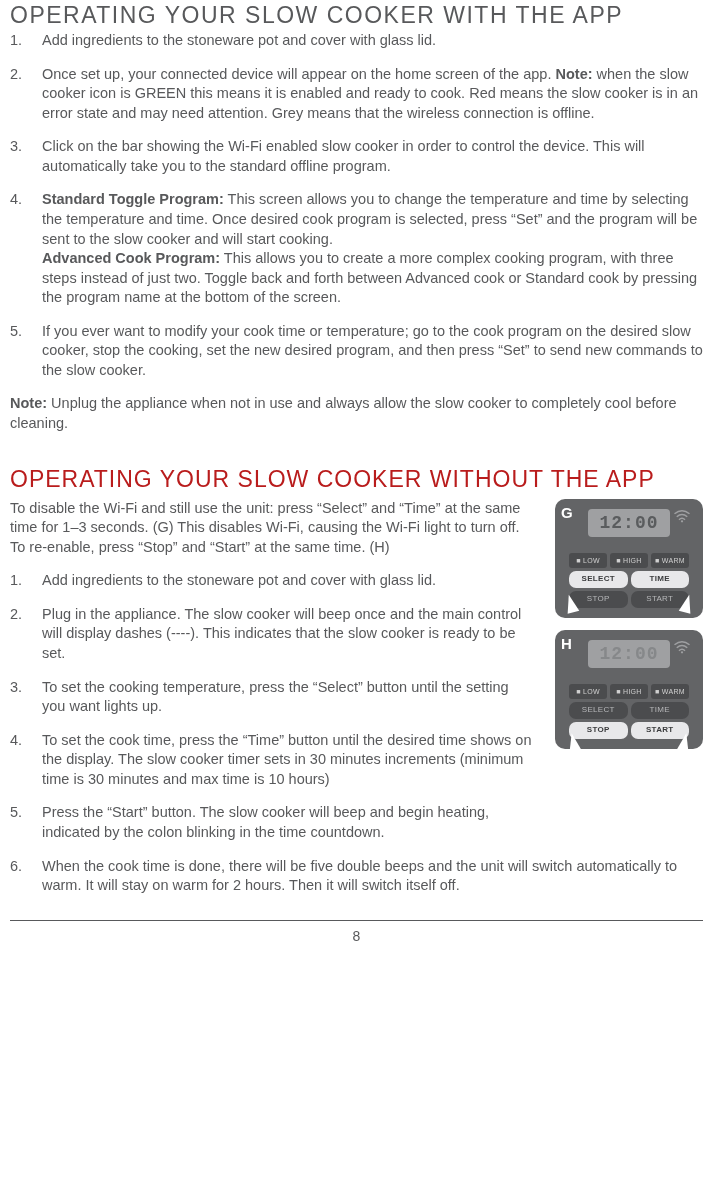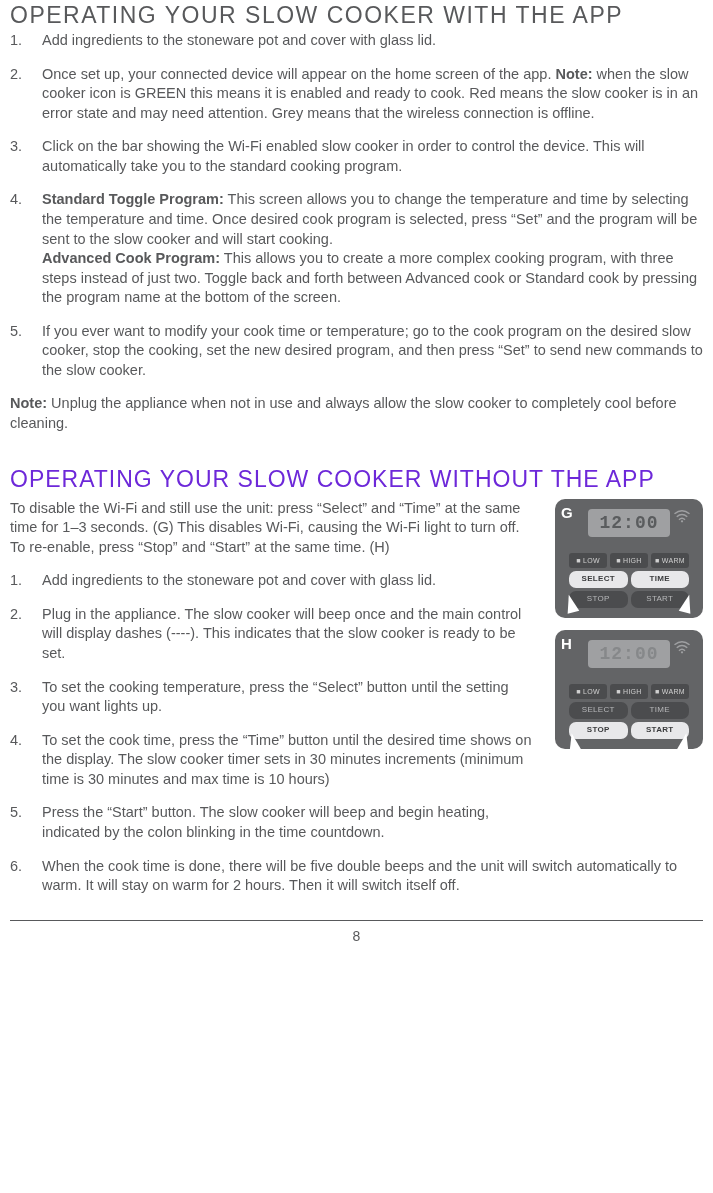--- a/index.html
+++ b/index.html
@@ -19,21 +19,21 @@
       font-size: 23px;
       letter-spacing: 1.5px;
       color: #58595b;
       margin-top: 0;
     }
     h1.heading2 {
       font-family: Arial, Helvetica, sans-serif;
       font-weight: 300;
       font-size: 23px;
       letter-spacing: 1px;
-      color: #6d28d9;
+      color: #b91c1c;
       margin-top: 30px;
       margin-bottom: 4px;
     }
     ol.main-list {
       list-style: none;
       counter-reset: item;
       padding-left: 0;
     }
     ol.main-list > li {
       counter-increment: item;
@@ -187,21 +187,21 @@
 <h1 class="heading">OPERATING YOUR SLOW COOKER WITH THE APP</h1>
 
 <ol class="main-list">
   <li>
     <span>Add ingredients to the stoneware pot and cover with glass lid.</span>
   </li>
   <li>
     <span>Once set up, your connected device will appear on the home screen of the app. </span><span class="bold">Note:</span><span> when the slow cooker icon is GREEN this means it is enabled and ready to cook. Red means the slow cooker is in an error state and may need attention. Grey means that the wireless connection is offline.</span>
   </li>
   <li>
-    <span>Click on the bar showing the Wi-Fi enabled slow cooker in order to control the device. This will automatically take you to the standard cooking program.</span>
+    <span>Click on the bar showing the Wi-Fi enabled slow cooker in order to control the device. This will automatically take you to the standard offline program.</span>
   </li>
   <li>
     <span class="bold">Standard Toggle Program:</span><span> This screen allows you to change the temperature and time by selecting the temperature and time. Once desired cook program is selected, press “Set” and the program will be sent to the slow cooker and will start cooking.</span><br>
     <span class="bold">Advanced Cook Program:</span><span> This allows you to create a more complex cooking program, with three steps instead of just two. Toggle back and forth between Advanced cook or Standard cook by pressing the program name at the bottom of the screen.</span>
   </li>
   <li>
     <span>If you ever want to modify your cook time or temperature; go to the cook program on the desired slow cooker, stop the cooking, set the new desired program, and then press “Set” to send new commands to the slow cooker.</span>
   </li>
 </ol>
 

